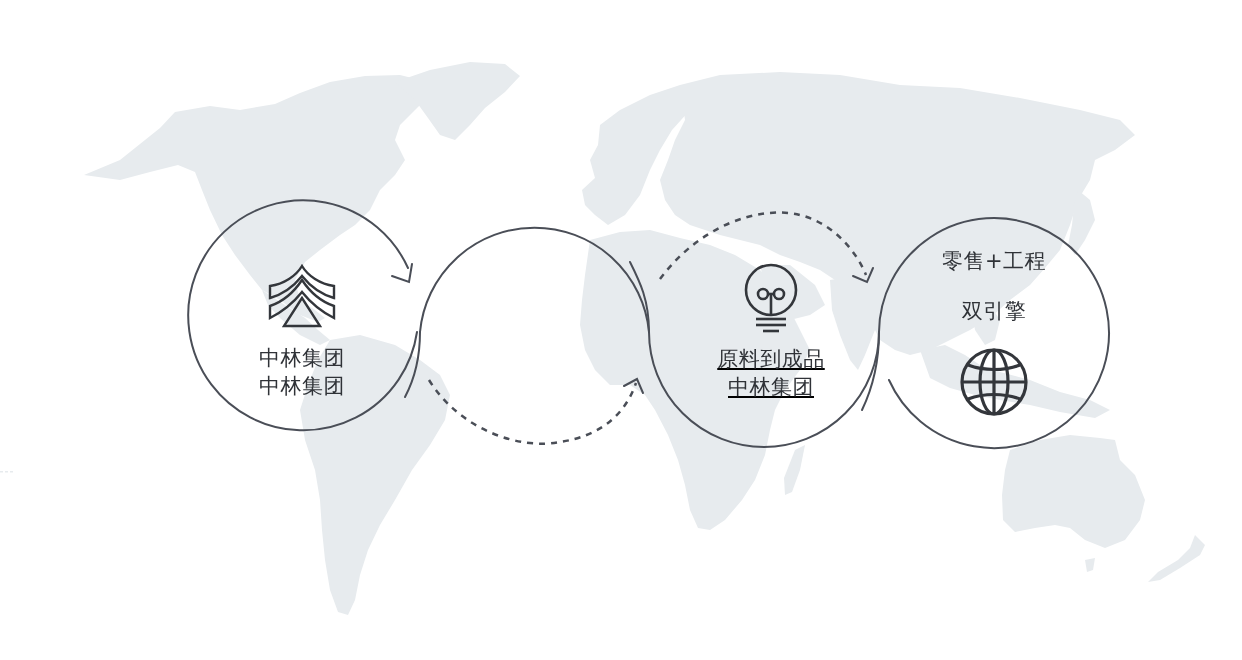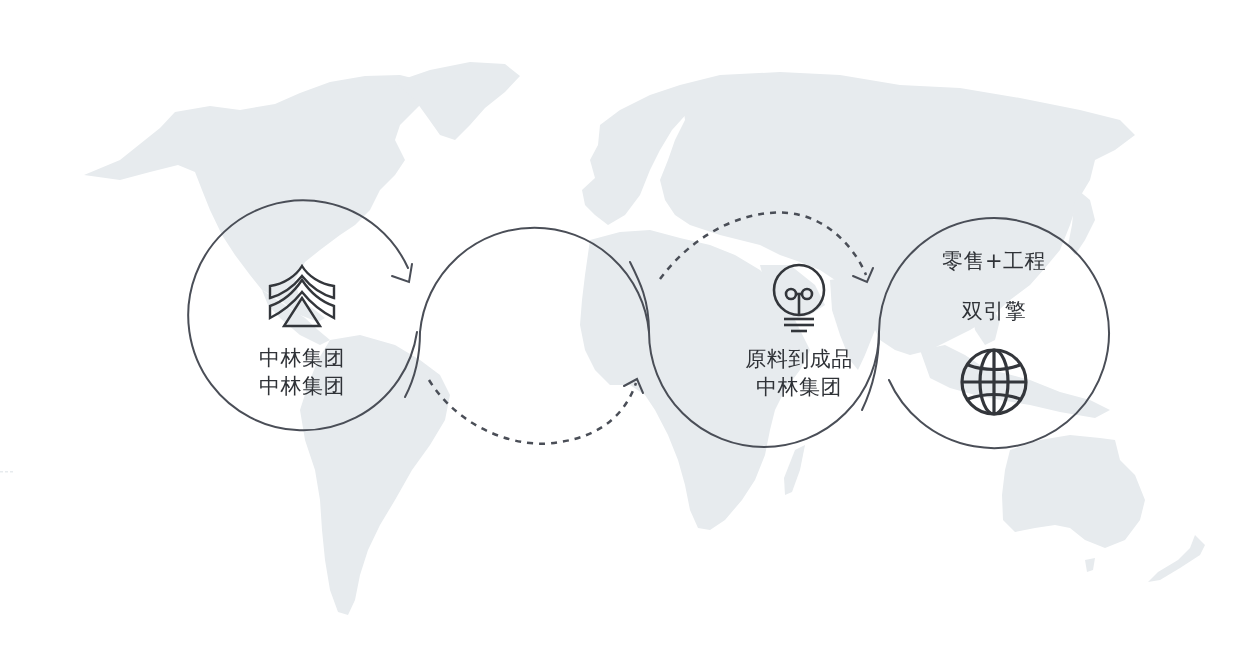--- a/index.html
+++ b/index.html
@@ -43,21 +43,21 @@
     }
     .node .icon {
       display: block;
     }
     .node-1 { left: 187px; top: 217px; }
     .node-1 .icon { margin-bottom: 14px; }
 
     .node-2 { left: 419px; top: 217px; }
     .node-2 .label { margin-bottom: 22px; }
 
-    .node-3 { left: 684px; top: 217px; }
+    .node-3 { left: 656px; top: 217px; text-decoration: underline; }
     .node-3 .icon { margin-bottom: 10px; }
 
     .node-4 { left: 879px; top: 217px; }
     .node-4 .label { margin-bottom: 22px; }
   </style>
 </head>
 <body>
 
 <div class="stage">
 

